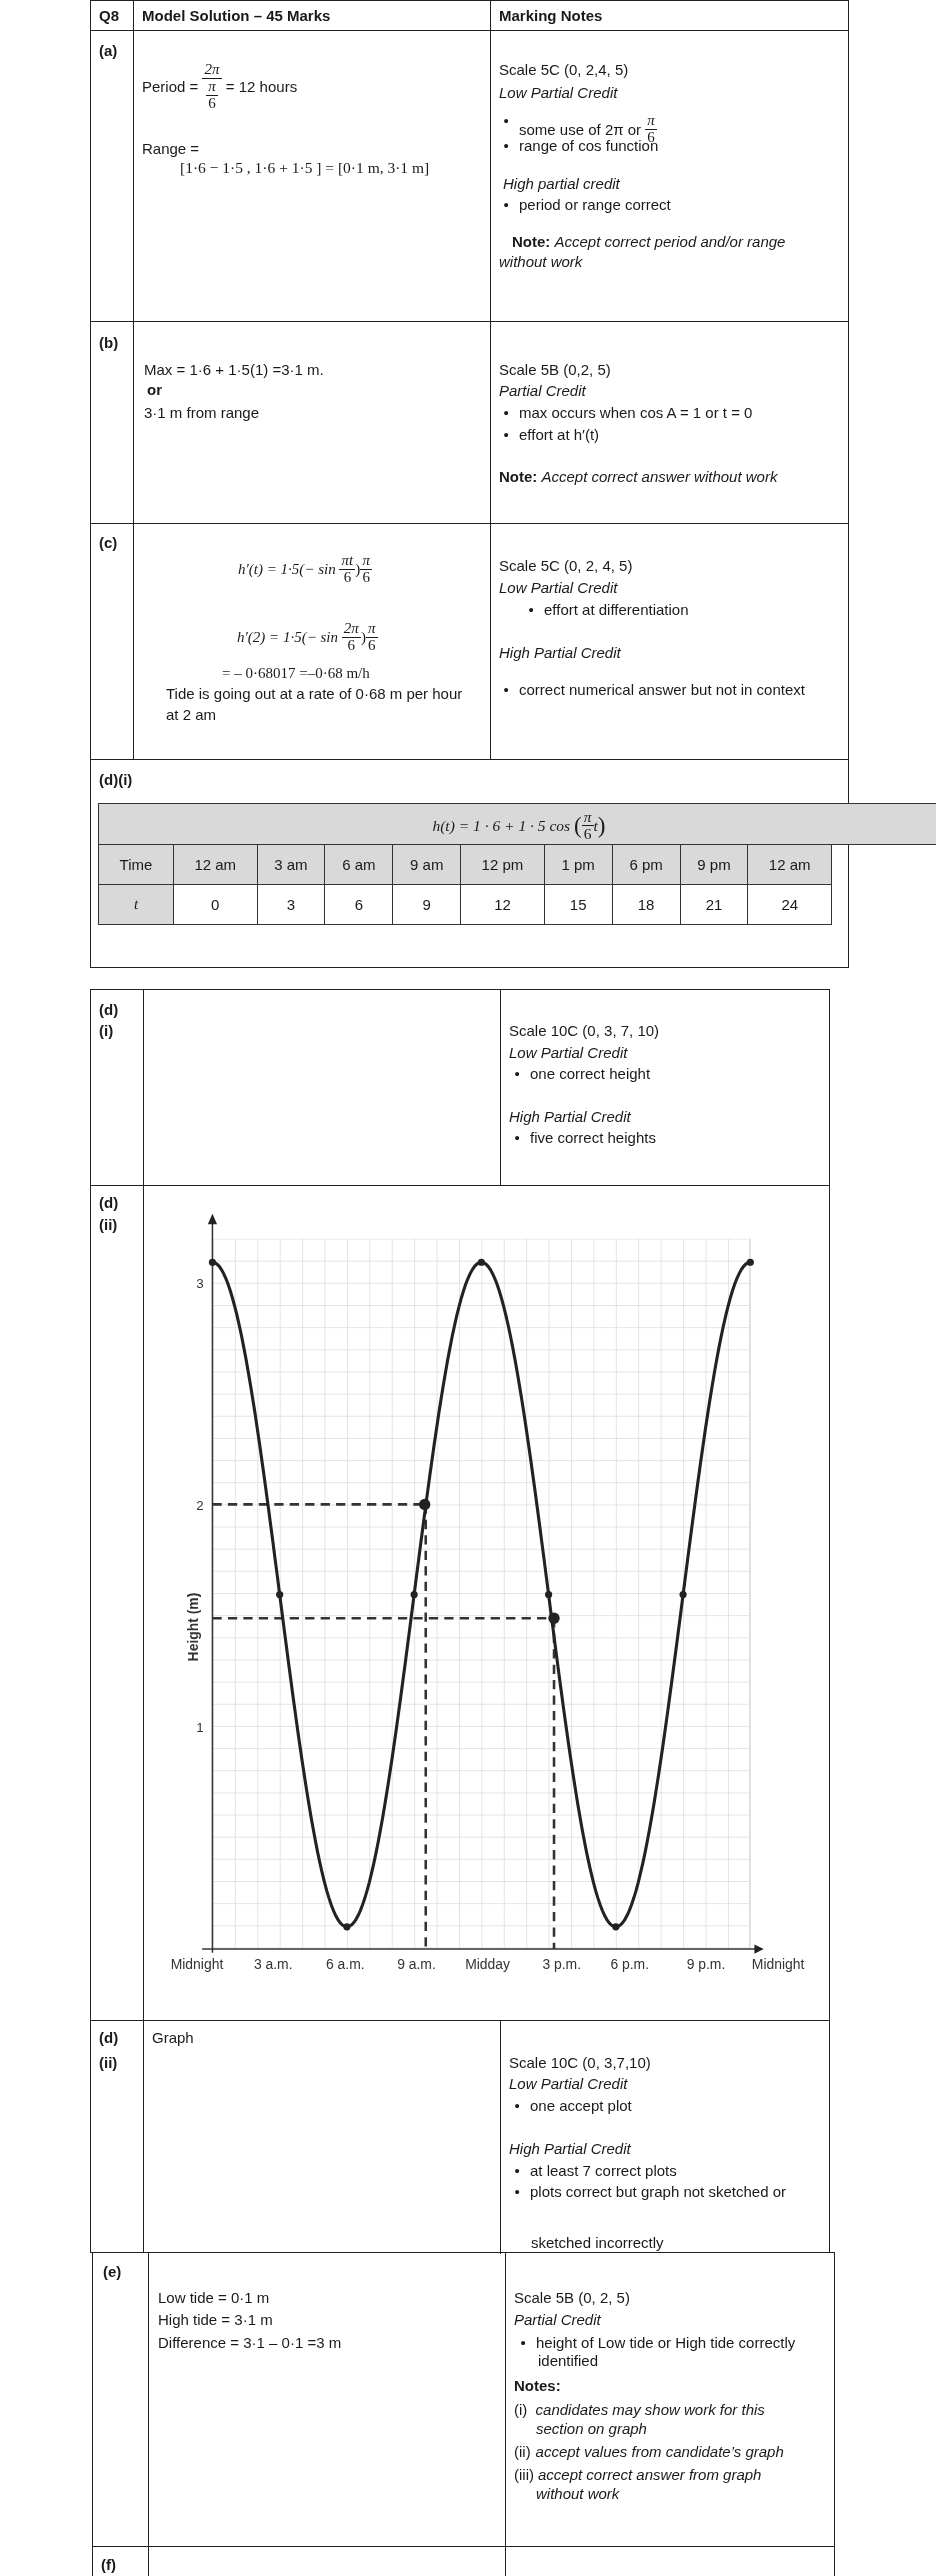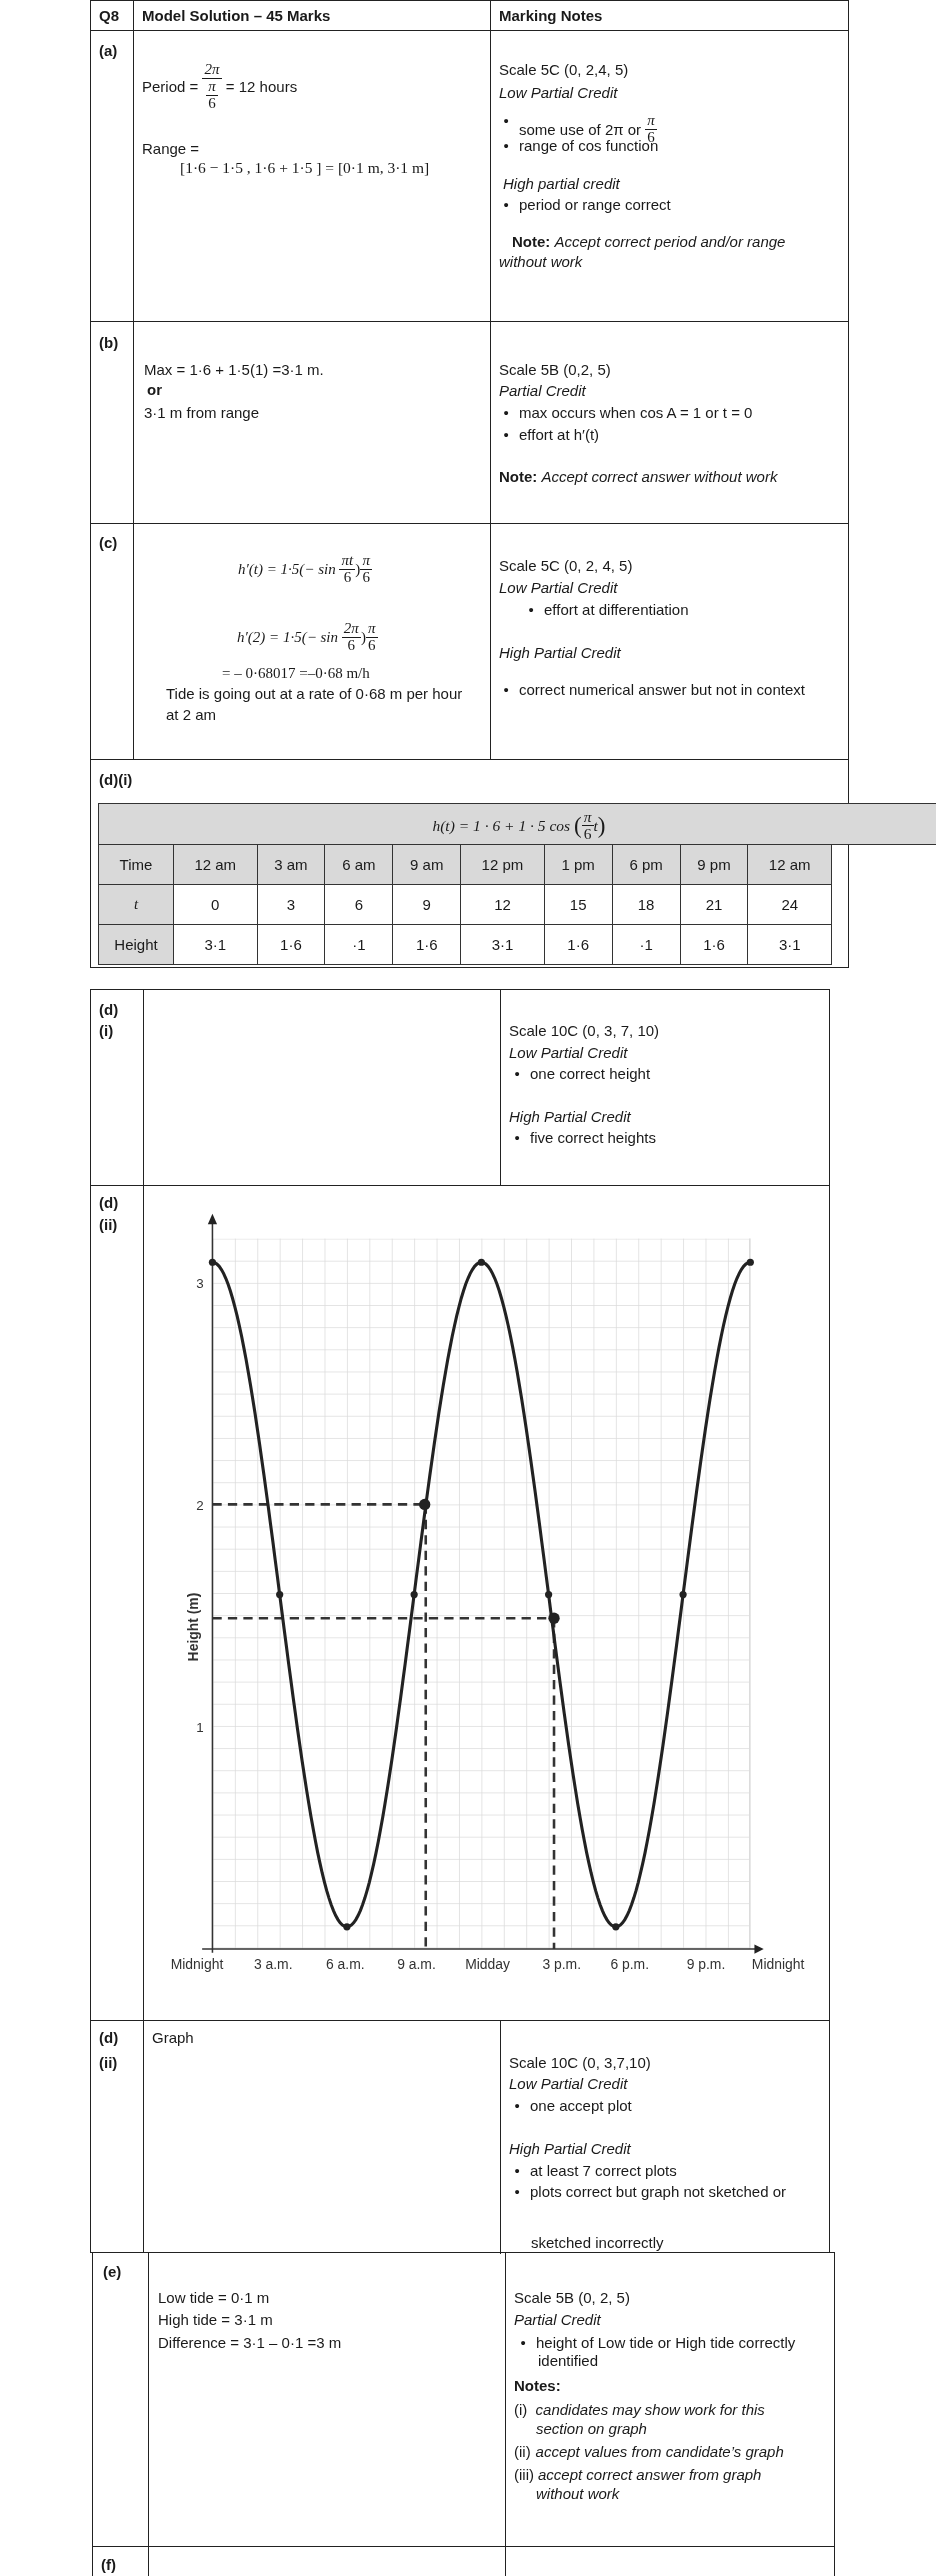--- a/index.html
+++ b/index.html
@@ -143,32 +143,20 @@
     <td>0</td>
     <td>3</td>
     <td>6</td>
     <td>9</td>
     <td>12</td>
     <td>15</td>
     <td>18</td>
     <td>21</td>
     <td>24</td>
   </tr>
-  <tr style="height:40px;">
-    <td class="grey">Height</td>
-    <td>3·1</td>
-    <td>1·6</td>
-    <td>·1</td>
-    <td>1·6</td>
-    <td>3·1</td>
-    <td>1·6</td>
-    <td>·1</td>
-    <td>1·6</td>
-    <td>3·1</td>
-  </tr>
 </tbody>
   </table>
 
 <div class="tbl" style="left:90px;top:989px;width:740px;height:1264px;"></div>
 <div class="vline" style="left:143px;top:989px;height:1264px;"></div>
 <div class="vline" style="left:500px;top:989px;height:197px;"></div>
 <div class="vline" style="left:500px;top:2020px;height:234px;"></div>
 <div class="hline" style="left:90px;top:1185px;width:740px;"></div>
 <div class="hline" style="left:90px;top:2020px;width:740px;"></div>
 

